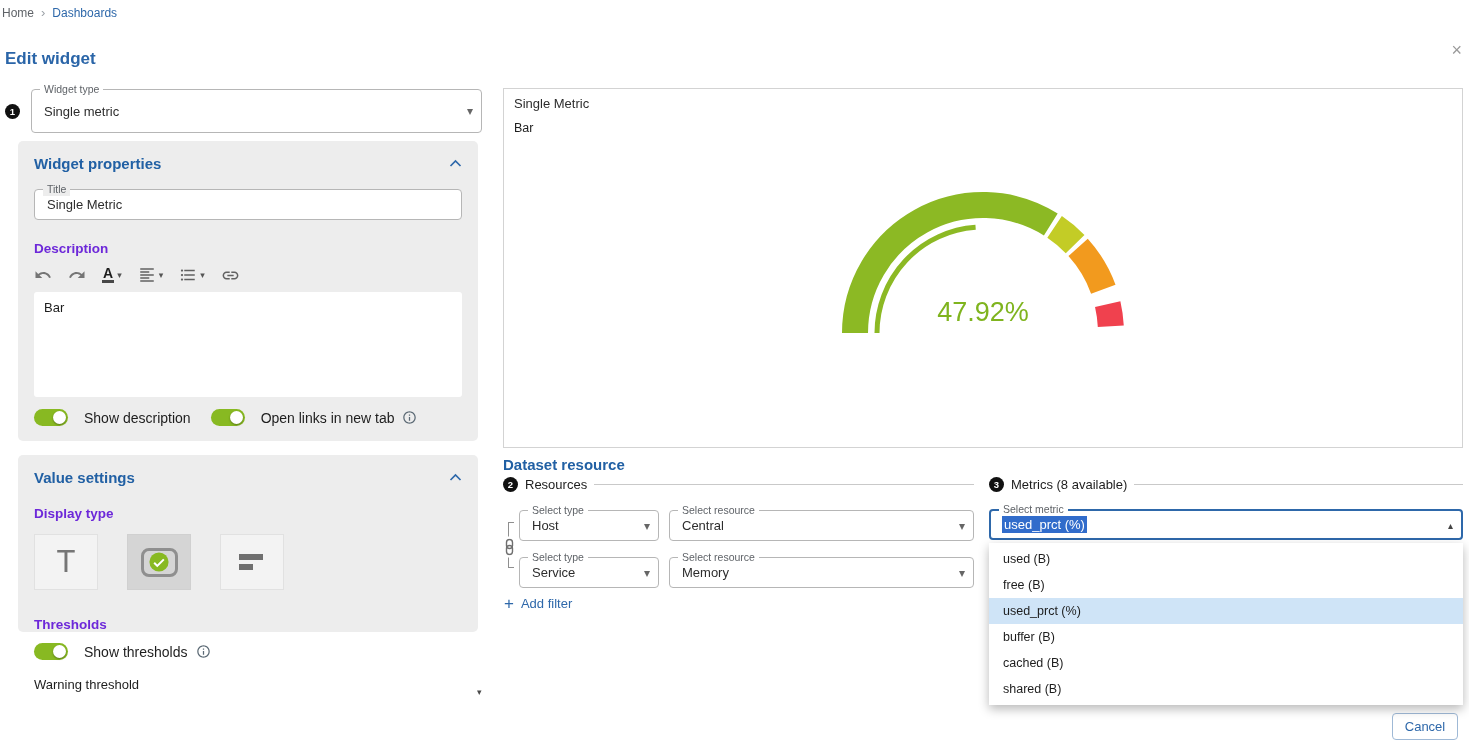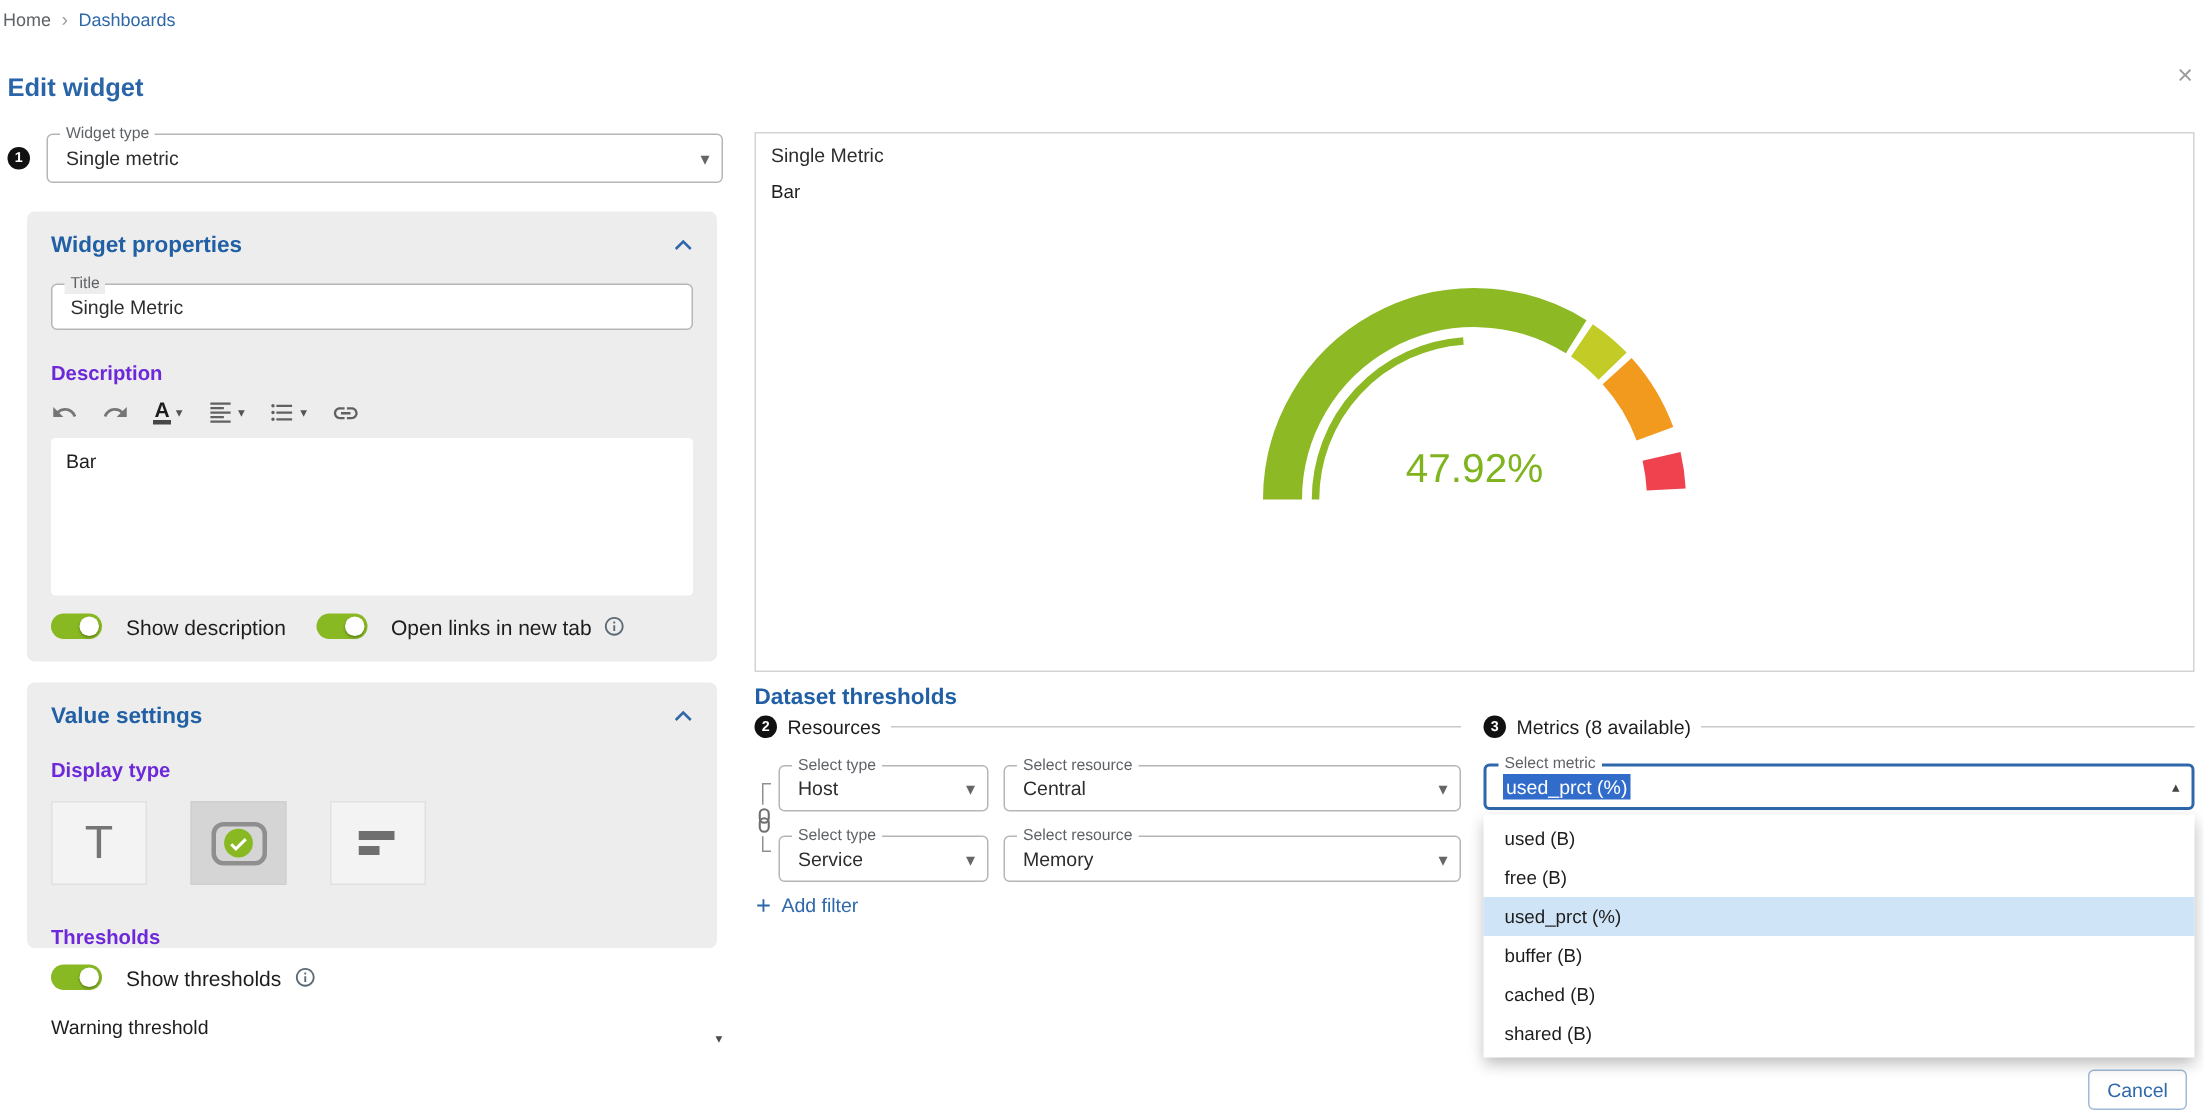--- a/index.html
+++ b/index.html
@@ -23,21 +23,21 @@
   .outlined .flabel { position:absolute; top:-7px; left:8px; font-size:10.5px; color:#5f6368; background:#fff; padding:0 4px; line-height:13px; white-space:nowrap; }
   .outlined.on-gray .flabel { background:#ededed; }
   .outlined .val { font-size:13px; color:#2d2d2d; white-space:nowrap; overflow:hidden; }
   .outlined .caret { position:absolute; right:8px; top:50%; transform:translateY(-50%); color:#666; font-size:12px; }
 
   .step-badge { width:15px; height:15px; border-radius:50%; background:#111; color:#fff; font-size:9.5px; font-weight:700;
                 display:flex; align-items:center; justify-content:center; flex:0 0 15px; }
 
   
   .widget-type-row { position:absolute; top:89px; left:5px; width:477px; display:flex; align-items:center; gap:11px; }
-  .wt-select { flex:1; height:33px; }
+  .wt-select { flex:1; height:44px; }
 
   
   .section { position:absolute; left:18px; width:460px; background:#ededed; border-radius:5px; padding:12px 16px; }
   .sec-props { top:141px; height:300px; }
   .sec-value { top:455px; height:177px; }
   .sec-head { display:flex; justify-content:space-between; align-items:center; height:20px; }
   .sec-title { font-size:15px; font-weight:700; color:#2160a4; }
   .collapse { cursor:pointer; display:flex; align-items:center; }
   .bold-label { font-size:13.5px; font-weight:700; color:#6d28d9; line-height:14px; }
 
@@ -264,21 +264,21 @@
   <svg class="gauge" width="300" height="160" viewBox="0 0 300 160">
     <path d="M 22 150 A 128 128 0 0 1 217.8 41.5" fill="none" stroke="#8cb924" stroke-width="26"></path>
     <path d="M 221.6 43.9 A 128 128 0 0 1 242.1 61.1" fill="none" stroke="#c3cc26" stroke-width="26"></path>
     <path d="M 245.1 64.4 A 128 128 0 0 1 270.3 106.2" fill="none" stroke="#f29a1e" stroke-width="26"></path>
     <path d="M 274.7 121.2 A 128 128 0 0 1 277.8 143.3" fill="none" stroke="#f0414e" stroke-width="26"></path>
     <path d="M 44 150 A 106 106 0 0 1 142.6 44.3" fill="none" stroke="#8cb924" stroke-width="5"></path>
     <text x="150" y="138" text-anchor="middle" class="gauge-val">47.92%</text>
   </svg>
 </div>
 
-<div class="ds-heading">Dataset thresholds</div>
+<div class="ds-heading">Dataset resource</div>
 
 <div class="ds-label-row res-head">
   <span class="step-badge">2</span>
   <span>Resources</span>
   <span class="rule"></span>
 </div>
 
 <div class="resource-rows">
   <div class="connector">
     <span class="vline"></span>

